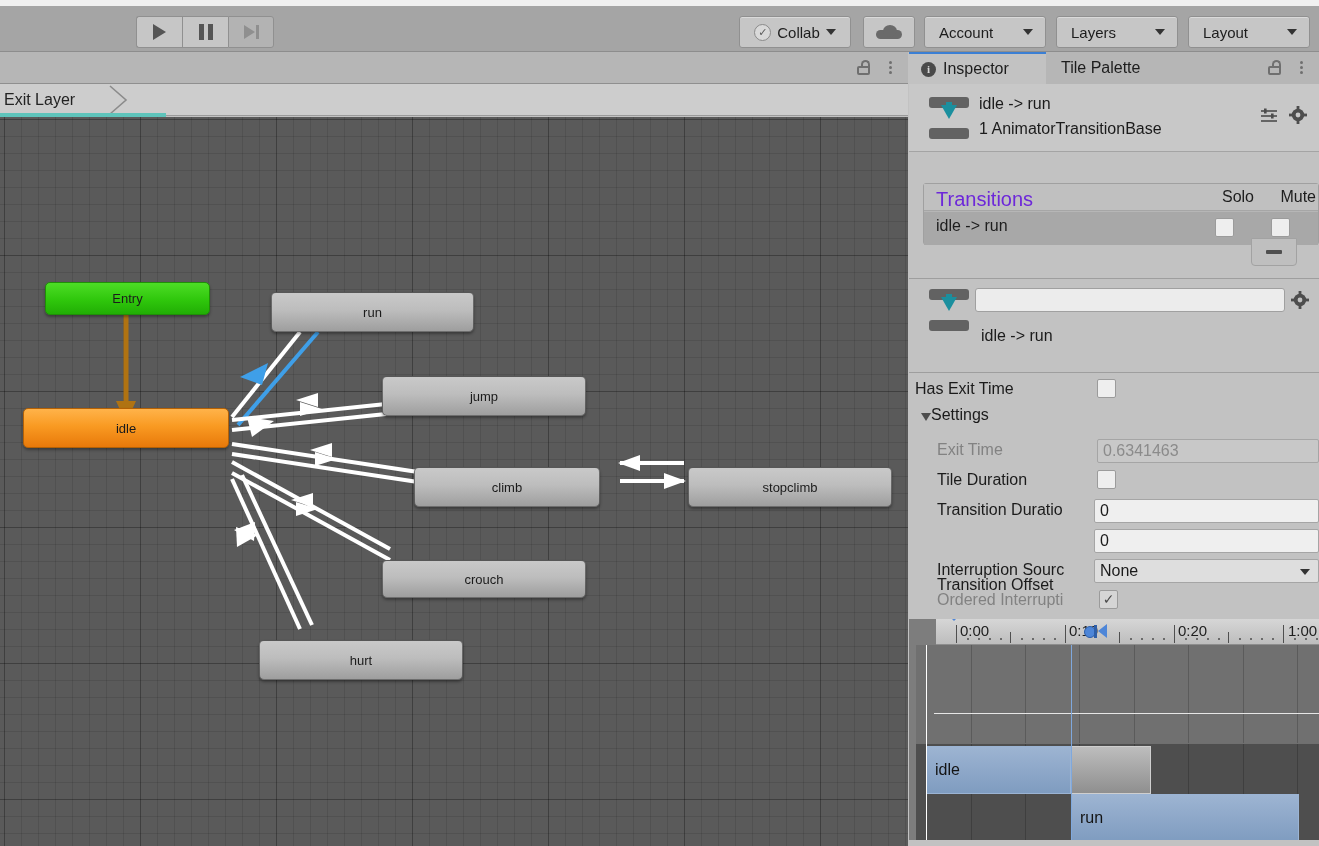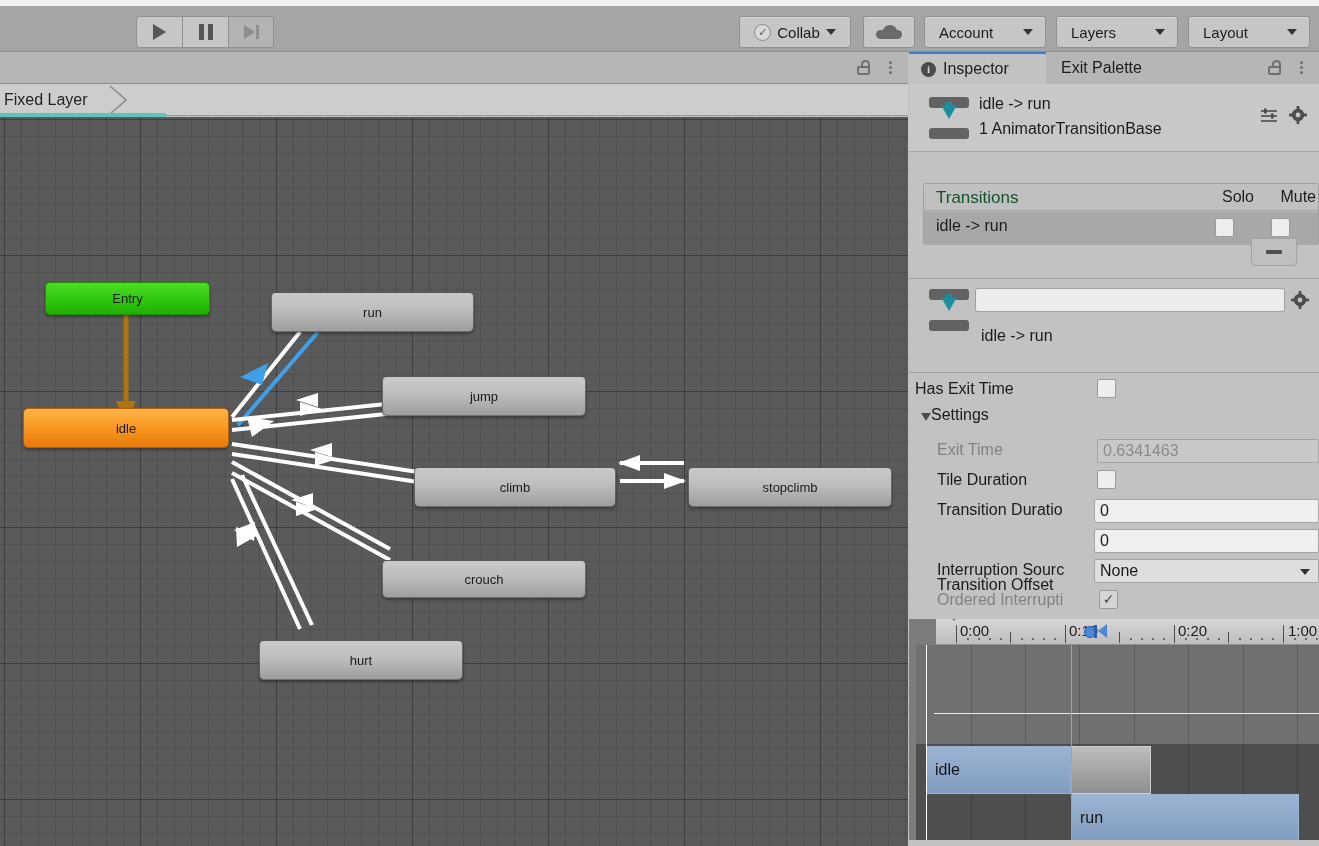--- a/index.html
+++ b/index.html
@@ -192,21 +192,21 @@
   .gear-ic  { position:absolute; right:12px; top:22px; width:18px; height:18px; }
 
   .trans-box {
     position:absolute; left:14px; top:131px; width:396px; height:62px;
     background:#b6b6b6; border:1px solid #a0a0a0; border-radius:3px;
   }
   .trans-head {
     position:absolute; left:0; top:0; width:100%; height:27px;
     background:#c0c0c0; border-bottom:1px solid #a6a6a6;
   }
-  .trans-head .t { position:absolute; left:12px; top:4px; font-size:17px; color:#14532d; }
+  .trans-head .t { position:absolute; left:12px; top:4px; font-size:20px; color:#6d28d9; }
   .trans-head .solo { position:absolute; right:64px; top:4px; font-size:16px; color:#1d1d1d; }
   .trans-head .mute { position:absolute; right:2px; top:4px; font-size:16px; color:#1d1d1d; }
   .trans-row {
     position:absolute; left:0; top:28px; width:100%; height:33px;
     background:#a8a8a8;
   }
   .trans-row .name { position:absolute; left:12px; top:5px; font-size:16px; color:#1d1d1d; }
   .chk {
     width:19px; height:19px; background:#eeeeee; border:1px solid #9b9b9b;
     display:inline-block; border-radius:2px;
@@ -363,21 +363,21 @@
           <i class="body"></i>
       </span>
       <span class="kebab" style="right:16px; top:9px;">
         <span></span>
           <span></span>
           <span></span>
       </span>
     </div>
 
     <div class="breadcrumb-bar">
-      <span class="crumb">Fixed Layer</span>
+      <span class="crumb">Exit Layer</span>
       <span class="crumb-arrow">
         <svg width="24" height="32" viewBox="0 0 24 32">
             <path d="M2 2 L18 16 L2 30" fill="none" stroke="#8b8b8b" stroke-width="1.6"></path>
           </svg>
       </span>
       <div id="autolivelink">Auto Live Link</div>
     </div>
     <div class="crumb-underline"></div>
 
     <div class="graph">
@@ -422,21 +422,21 @@
         </div>
       <div class="node state" style="left: 271px; top: 175px; width: 203px; height: 40px;">
           <span>run</span>
         </div>
       <div class="node current" style="left: 23px; top: 291px; width: 206px; height: 40px;">
           <span>idle</span>
         </div>
       <div class="node state" style="left: 382px; top: 259px; width: 204px; height: 40px;">
           <span>jump</span>
         </div>
-      <div class="node state" style="left: 414px; top: 350px; width: 202px; height: 40px;">
+      <div class="node state" style="left: 414px; top: 350px; width: 186px; height: 40px;">
           <span>climb</span>
         </div>
       <div class="node state" style="left: 688px; top: 350px; width: 204px; height: 40px;">
           <span>stopclimb</span>
         </div>
       <div class="node state" style="left: 382px; top: 443px; width: 204px; height: 38px;">
           <span>crouch</span>
         </div>
       <div class="node state" style="left: 259px; top: 523px; width: 204px; height: 40px;">
           <span>hurt</span>
@@ -445,21 +445,21 @@
   </div>
 
   <div class="inspector">
 
     <div class="insp-tabbar">
       <div class="insp-tab active" style="left:0; width:137px;">
         <span class="info-ic">i</span>
         <span>Inspector</span>
       </div>
       <div class="insp-tab" style="left:140px;">
-        <span>Exit Palette</span>
+        <span>Tile Palette</span>
       </div>
       <span class="lock-ic" style="right:38px; top:8px;">
         <i class="shackle"></i>
           <i class="body"></i>
       </span>
       <span class="kebab" style="right:16px; top:9px;">
         <span></span>
           <span></span>
           <span></span>
       </span>

